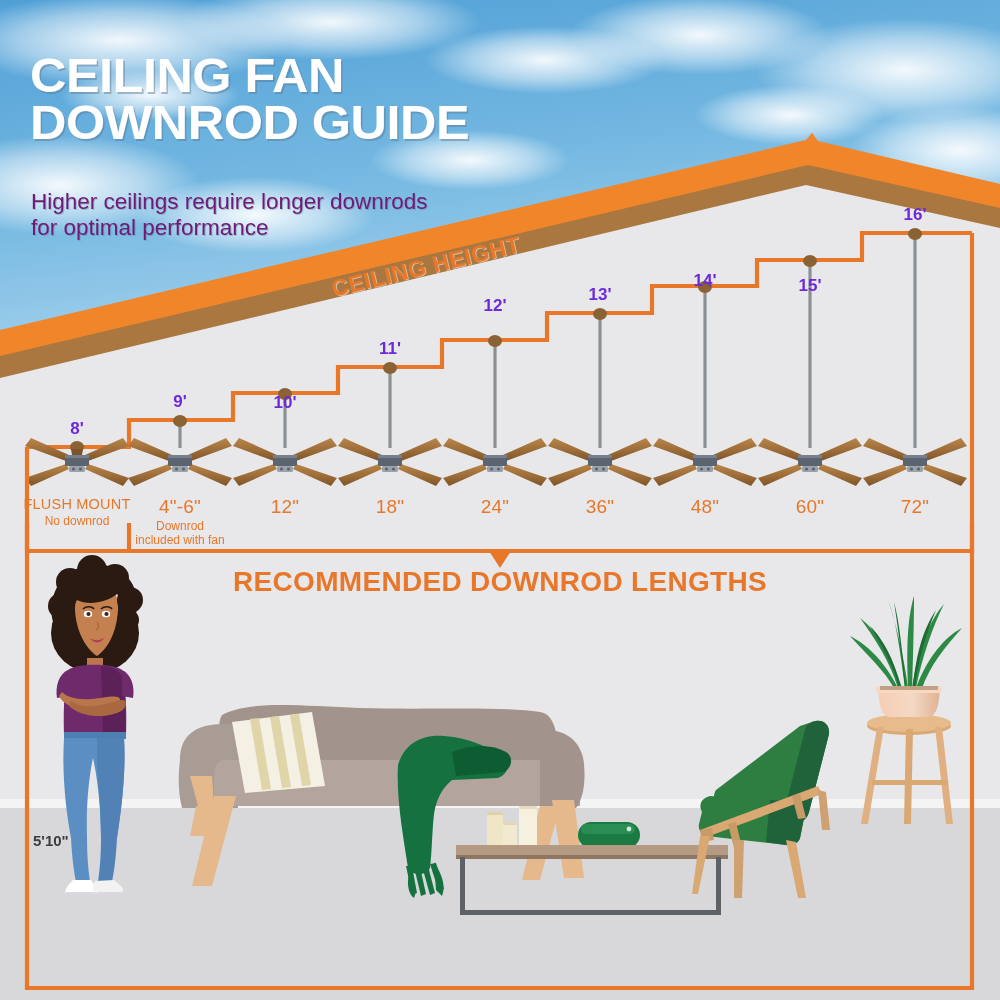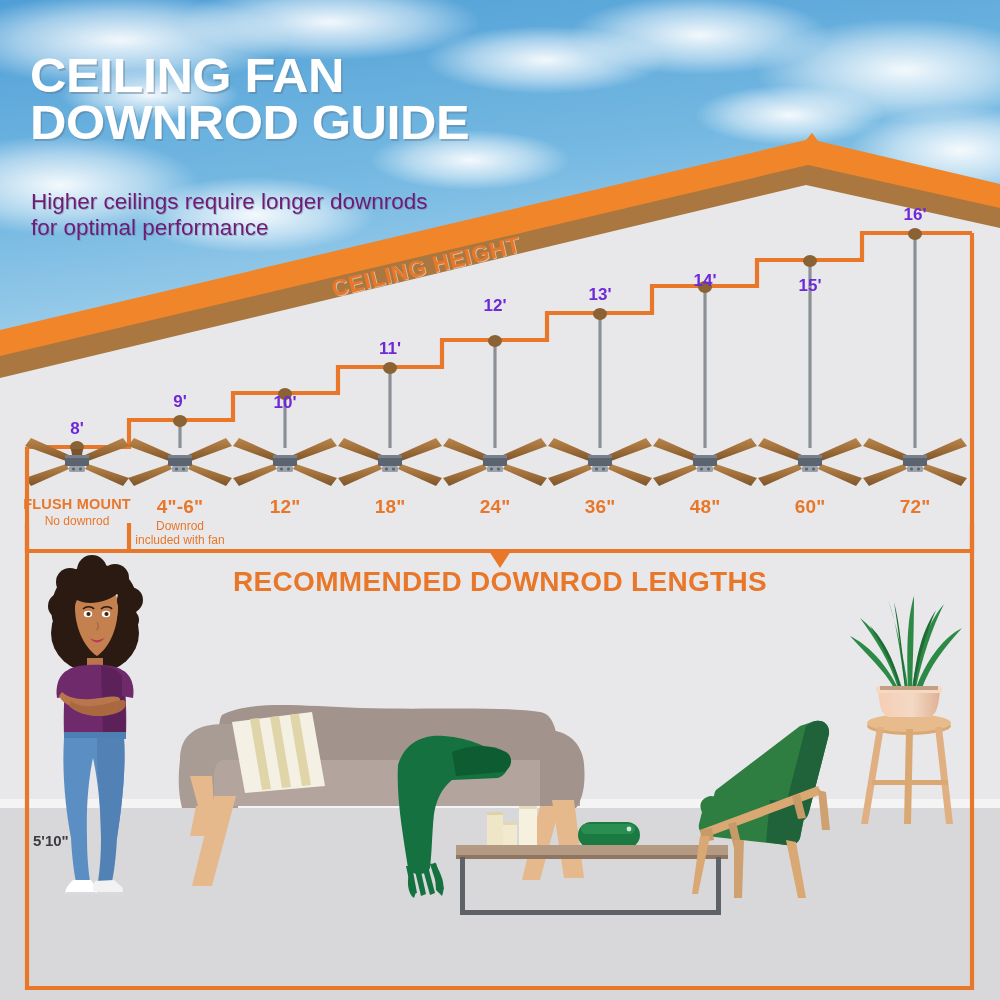--- a/index.html
+++ b/index.html
@@ -64,21 +64,21 @@
   
   .fan-label{
     position:absolute;
     transform:translateX(-50%);
     text-align:center;
     white-space:nowrap;
     color:#e8772a;
   }
   .fan-label .main{
     display:block;
-    font-weight:bold;
+    font-weight:normal;
     font-size:19px;
     letter-spacing:0.2px;
     line-height:1.05;
   }
   .fan-label .main.small{ font-size:14.5px; }
   .fan-label .sub{
     display:block;
     font-weight:normal;
     font-size:12px;
     line-height:1.18;

